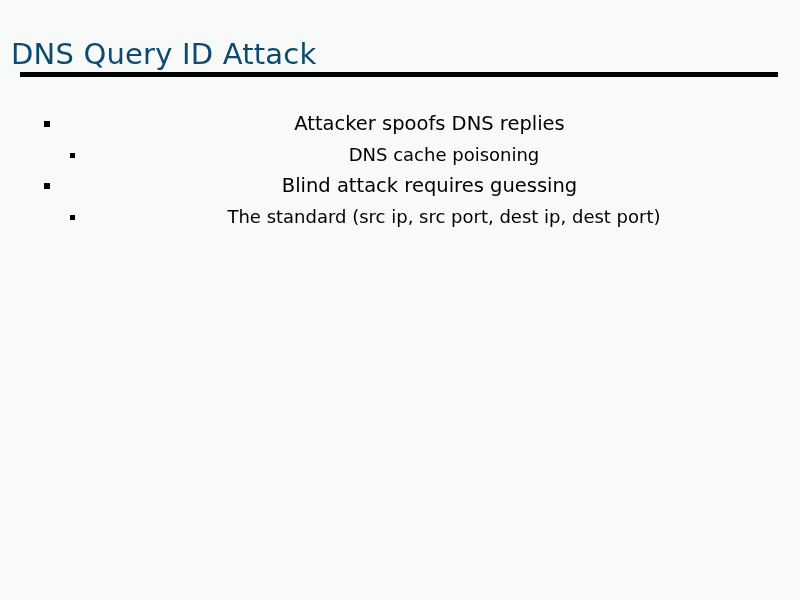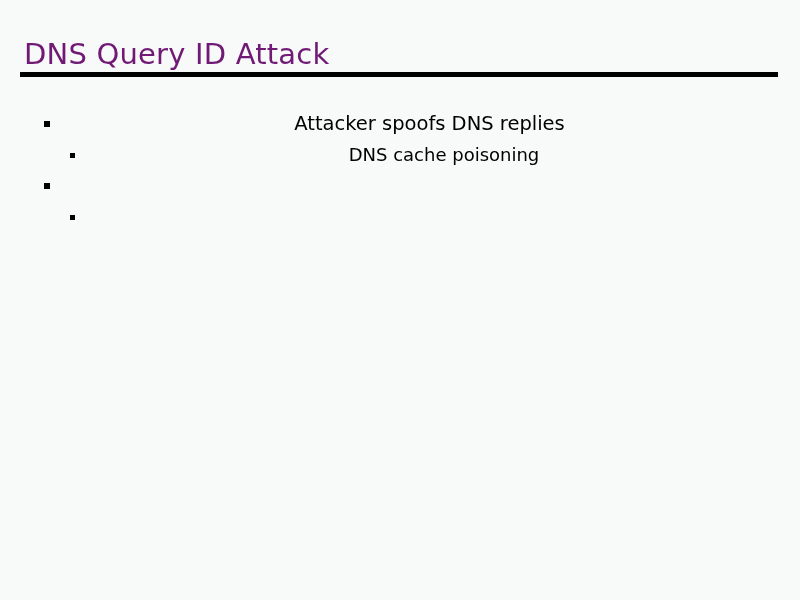--- a/index.html
+++ b/index.html
@@ -14,27 +14,27 @@
     overflow: hidden;
   }
   #slide {
     position: relative;
     width: 800px;
     height: 600px;
     background: #f7faf8;
   }
   #slide-title {
     position: absolute;
-    left: 24px;
+    left: 11px;
     top: 36px;
     font-family: "DejaVu Sans", "Liberation Sans", sans-serif;
     font-size: 29px;
     line-height: 36px;
     font-weight: normal;
-    color: #701a75;
+    color: #0c4a6e;
     letter-spacing: 0.2px;
     white-space: nowrap;
   }
   #title-rule {
     position: absolute;
     left: 20px;
     top: 72px;
     width: 758px;
     height: 5px;
     background: #000000;
@@ -103,19 +103,21 @@
     <li class="level-1">
       <span class="bullet-marker"></span>
       <span class="bullet-text">Attacker spoofs DNS replies</span>
     </li>
     <li class="level-2">
       <span class="bullet-marker"></span>
       <span class="bullet-text">DNS cache poisoning</span>
     </li>
     <li class="level-1">
       <span class="bullet-marker"></span>
+      <span class="bullet-text">Blind attack requires guessing</span>
     </li>
     <li class="level-2">
       <span class="bullet-marker"></span>
+      <span class="bullet-text">The standard (src ip, src port, dest ip, dest port)</span>
     </li>
   </ul>
 
 </div>
 
 </body></html>

